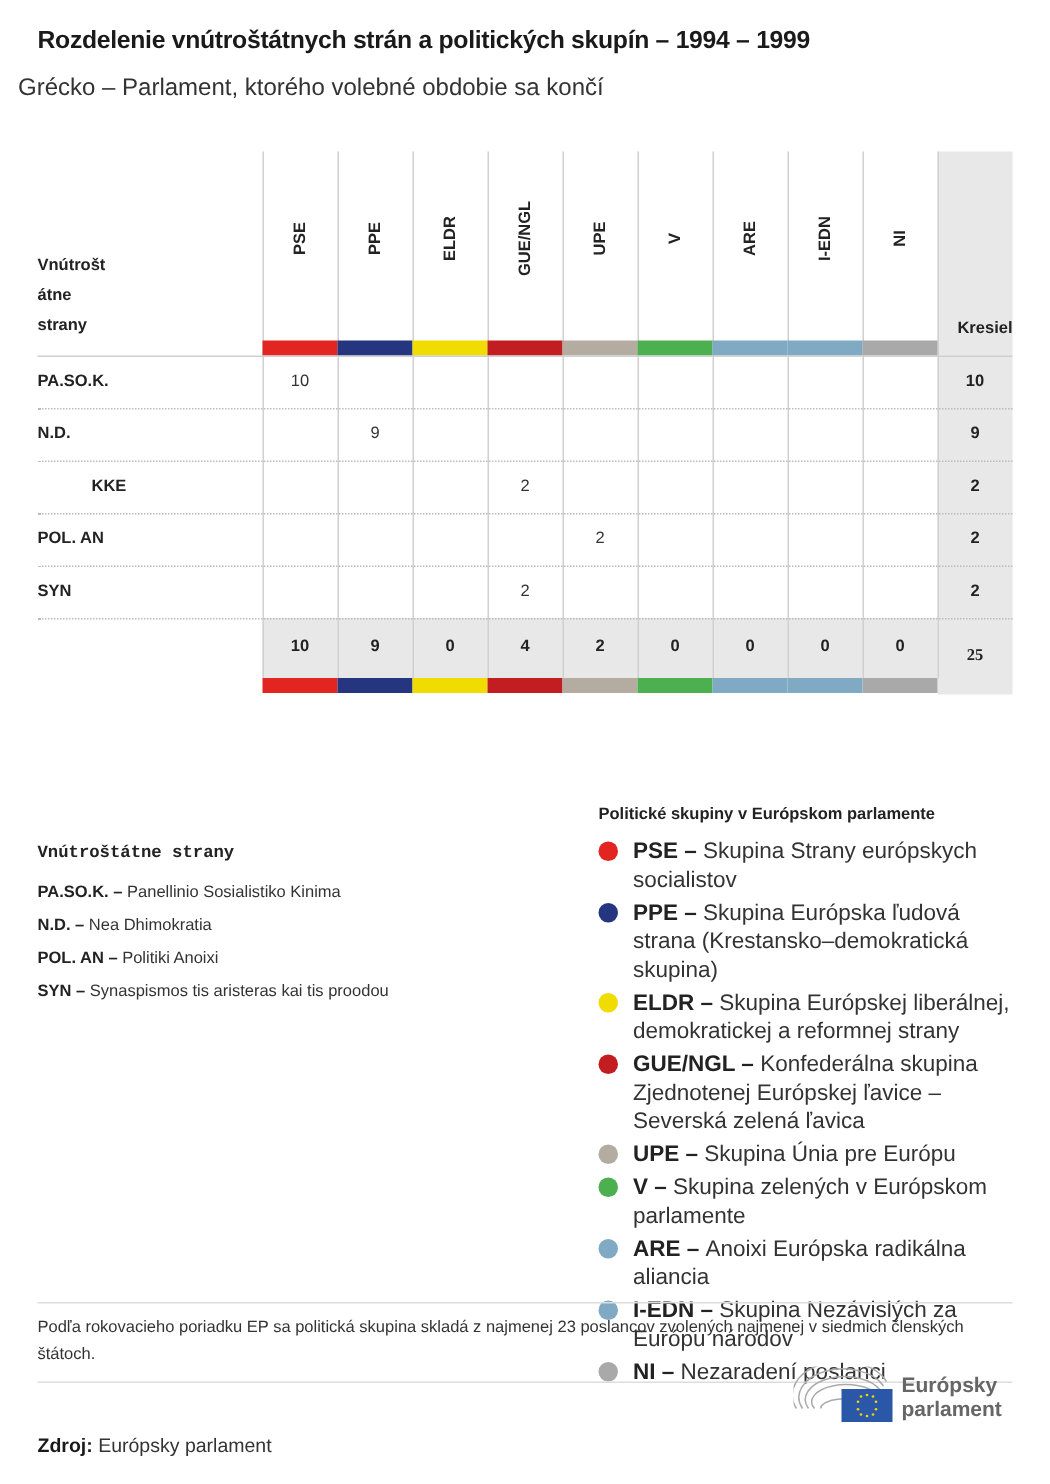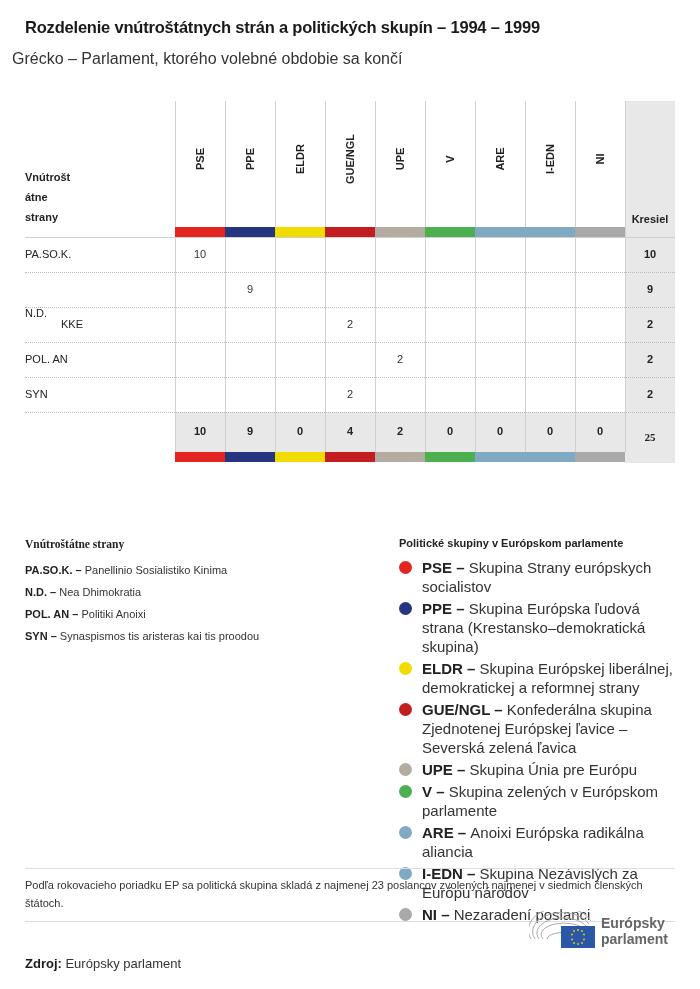--- a/index.html
+++ b/index.html
@@ -8,29 +8,29 @@
   .subtitle { position: absolute; left: 12px; top: 50px; font-size: 16px; color: #333; }
 
   .table { position: absolute; left: 25px; top: 101px; width: 650px; height: 362px; }
   .vline { position: absolute; top: 0; width: 1px; background: #d0d0d0; height: 351px; }
   .kres-bg { position: absolute; left: 600px; top: 0; width: 50px; height: 362px; background: #e8e8e8; }
   .totals-bg { position: absolute; left: 150px; top: 311px; width: 450px; height: 40px; background: #e8e8e8; }
   .col-head { position: absolute; top: 0; width: 50px; height: 126px; }
   .col-head span { position: absolute; left: 50%; top: 58px; transform: translate(-50%, -50%) rotate(-90deg); white-space: nowrap; font-size: 11px; font-weight: bold; color: #222; }
   .bar { position: absolute; height: 10px; width: 50px; }
   .row-label-head { position: absolute; left: 0; top: 66px; font-size: 11px; font-weight: bold; line-height: 20px; color: #222; }
-  .kres-head { position: absolute; left: 600px; top: 112px; width: 50px; text-align: center; font-size: 11px; font-weight: bold; }
+  .kres-head { position: absolute; left: 600px; top: 112px; width: 50px; text-align: right; font-size: 11px; font-weight: bold; }
   .hline-solid { position: absolute; left: 0; width: 650px; height: 1px; background: #d0d0d0; }
   .hline-dot { position: absolute; left: 0; width: 650px; height: 0; border-top: 1px dotted #bbb; }
-  .row-label { position: absolute; left: 0; font-size: 11px; font-weight: normal; color: #222; }
+  .row-label { position: absolute; left: 0; font-size: 11px; font-weight: bold; color: #222; }
   .cell { position: absolute; width: 50px; text-align: center; font-size: 11px; color: #333; }
   .cell.bold { font-weight: bold; color: #222; }
 
   .legend-left { position: absolute; left: 25px; top: 538px; }
-  .legend-left h3 { font-family: Liberation Serif, serif; font-size: 11.5px; font-weight: bold; color: #222; margin-bottom: 9px; }
+  .legend-left h3 { font-family: Liberation Mono, monospace; font-size: 11.5px; font-weight: bold; color: #222; margin-bottom: 9px; margin-top: 24px; }
   .legend-left .item { font-size: 11px; line-height: 22px; color: #333; }
   .legend-left .item b { color: #222; }
   .legend-right { position: absolute; left: 399px; top: 537px; width: 285px; }
   .legend-right h3 { font-size: 11px; font-weight: bold; color: #222; margin-bottom: 9px; }
   .legend-right .item { position: relative; padding-left: 23px; font-size: 15px; line-height: 19px; color: #333; margin-bottom: 3px; }
   .legend-right .item b { color: #222; }
   .dot { position: absolute; left: 0; top: 3px; width: 13px; height: 13px; border-radius: 50%; }
 
   .hr { position: absolute; left: 25px; width: 650px; height: 1px; background: #ddd; }
   .note { position: absolute; left: 25px; top: 876px; width: 640px; font-size: 11px; line-height: 18px; color: #333; }
@@ -107,21 +107,21 @@
     <div class="col-head" style="left: 550px;">
       <span>NI</span>
     </div>
     <div class="bar" style="left: 550px; top: 126px; background: rgb(169, 169, 169);"></div>
     <div class="bar" style="left: 550px; top: 351px; background: rgb(169, 169, 169);"></div>
     <div class="hline-solid" style="top: 136px;"></div>
     <div class="row-label" style="top: 147px;">PA.SO.K.</div>
     <div class="cell" style="left: 150px; top: 147px;">10</div>
     <div class="cell bold" style="left: 600px; top: 147px;">10</div>
     <div class="hline-dot" style="top: 171px;"></div>
-    <div class="row-label" style="top: 182px; margin-top: 24px;">N.D.</div>
+    <div class="row-label" style="top: 182px;">N.D.</div>
     <div class="cell" style="left: 200px; top: 182px;">9</div>
     <div class="cell bold" style="left: 600px; top: 182px;">9</div>
     <div class="hline-dot" style="top: 206px;"></div>
     <div class="row-label" style="top: 217px; padding-left: 36px;">KKE</div>
     <div class="cell" style="left: 300px; top: 217px;">2</div>
     <div class="cell bold" style="left: 600px; top: 217px;">2</div>
     <div class="hline-dot" style="top: 241px;"></div>
     <div class="row-label" style="top: 252px;">POL. AN</div>
     <div class="cell" style="left: 350px; top: 252px;">2</div>
     <div class="cell bold" style="left: 600px; top: 252px;">2</div>

